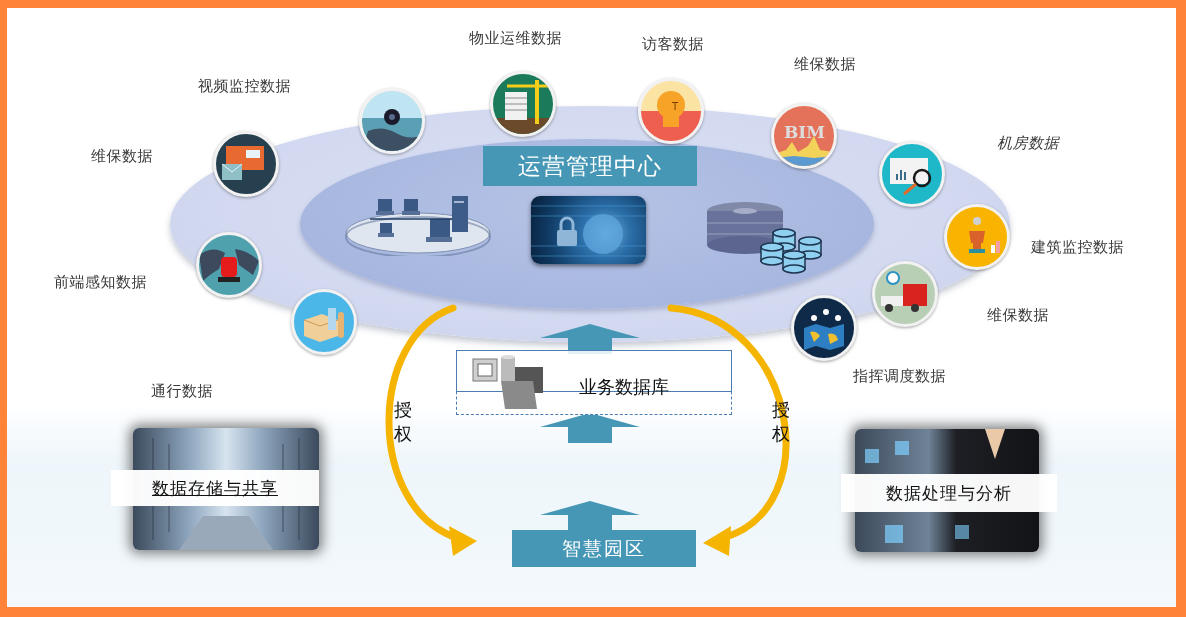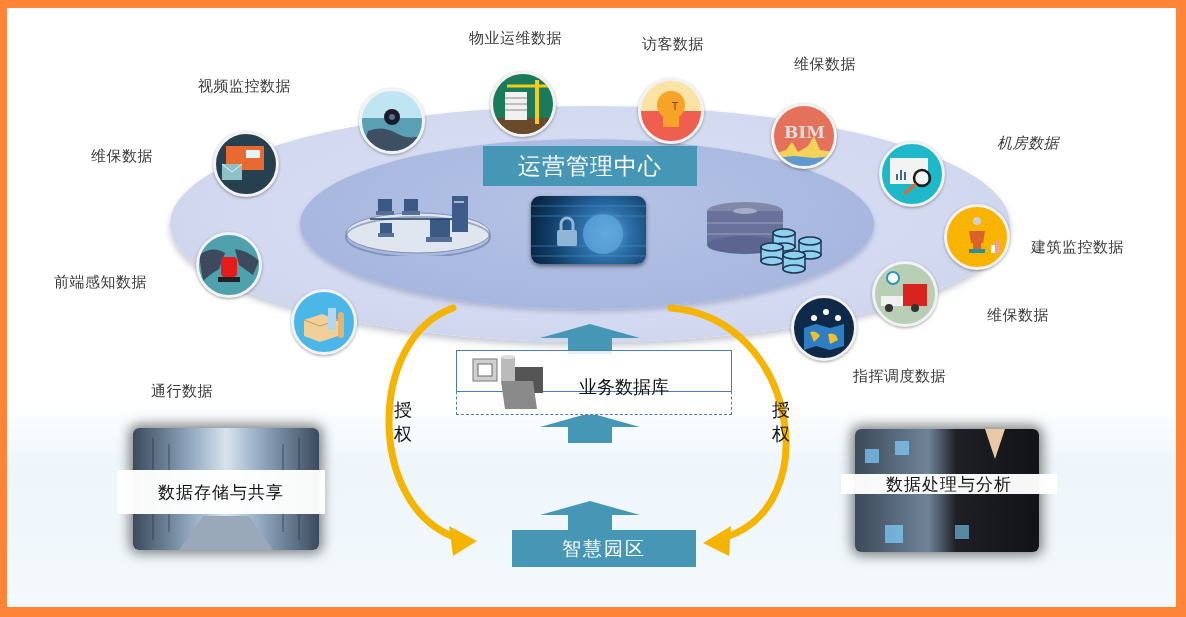--- a/index.html
+++ b/index.html
@@ -254,26 +254,26 @@
     <svg width="186" height="122">
         <polygon points="70,88 116,88 140,122 46,122" fill="#9aa9ba"></polygon>
       <g stroke="#1f2b38" stroke-width="1" opacity="0.6">
           <line x1="20" y1="10" x2="20" y2="112"></line>
           <line x1="36" y1="16" x2="36" y2="104"></line>
           <line x1="150" y1="16" x2="150" y2="104"></line>
           <line x1="166" y1="10" x2="166" y2="112"></line>
         </g>
       </svg>
   </div>
-  <div class="photo-label" style="left:110px;top:462px;width:208px;height:44px;">数据存储与共享</div>
+  <div class="photo-label" style="left:104px;top:462px;width:208px;height:36px;text-decoration:underline;">数据存储与共享</div>
 
   <div class="photo" style="left:848px;top:421px;width:184px;height:123px;background:linear-gradient(90deg,#3c4a5a 0%,#6f8398 40%,#1d1f24 55%,#121317 100%);">
     <svg width="184" height="123">
         <rect x="10" y="20" width="14" height="14" fill="#7fd0ff" opacity="0.7"></rect>
         <rect x="40" y="12" width="14" height="14" fill="#7fd0ff" opacity="0.7"></rect>
       <rect x="30" y="96" width="18" height="18" fill="#7fd0ff" opacity="0.7"></rect>
         <rect x="100" y="96" width="14" height="14" fill="#7fd0ff" opacity="0.6"></rect>
       <polygon points="130,0 150,0 140,30" fill="#e9c9a8"></polygon>
       </svg>
   </div>
-  <div class="photo-label" style="left:834px;top:466px;width:216px;height:20px;">数据处理与分析</div>
+  <div class="photo-label" style="left:834px;top:466px;width:216px;height:38px;">数据处理与分析</div>
 
 </div>
 
 </body></html>

